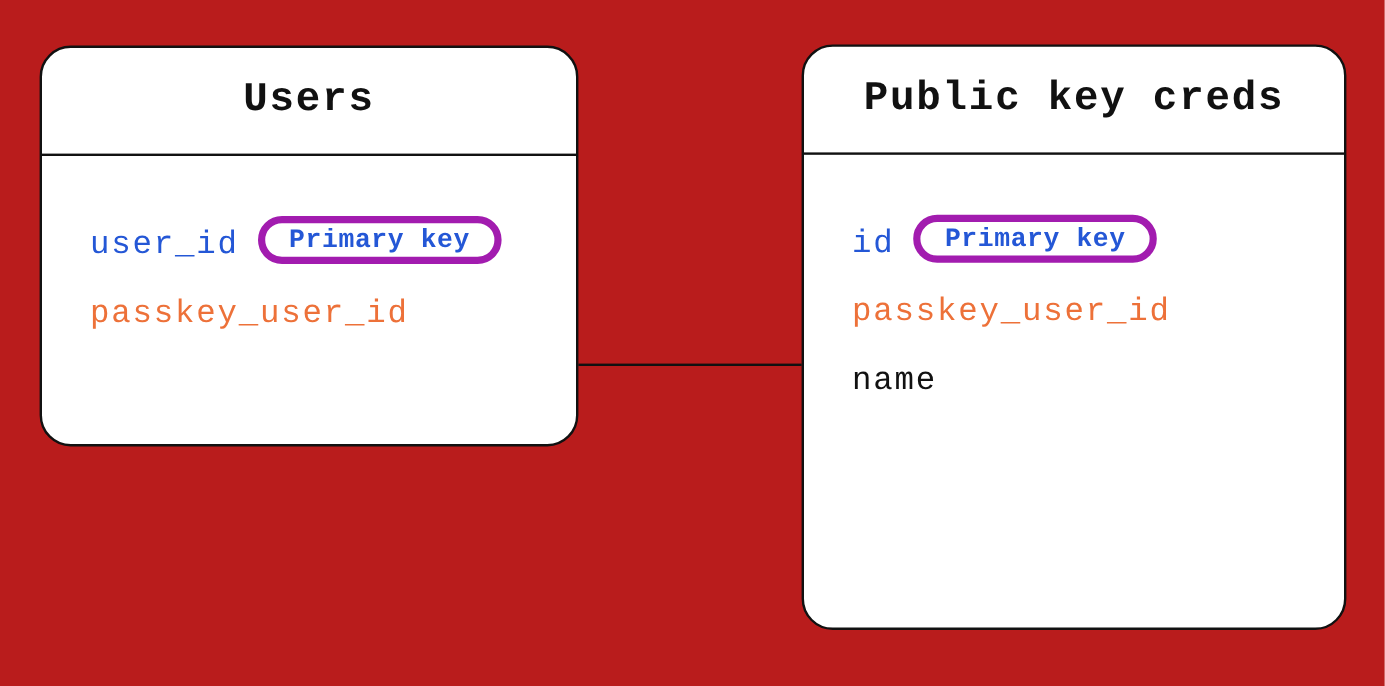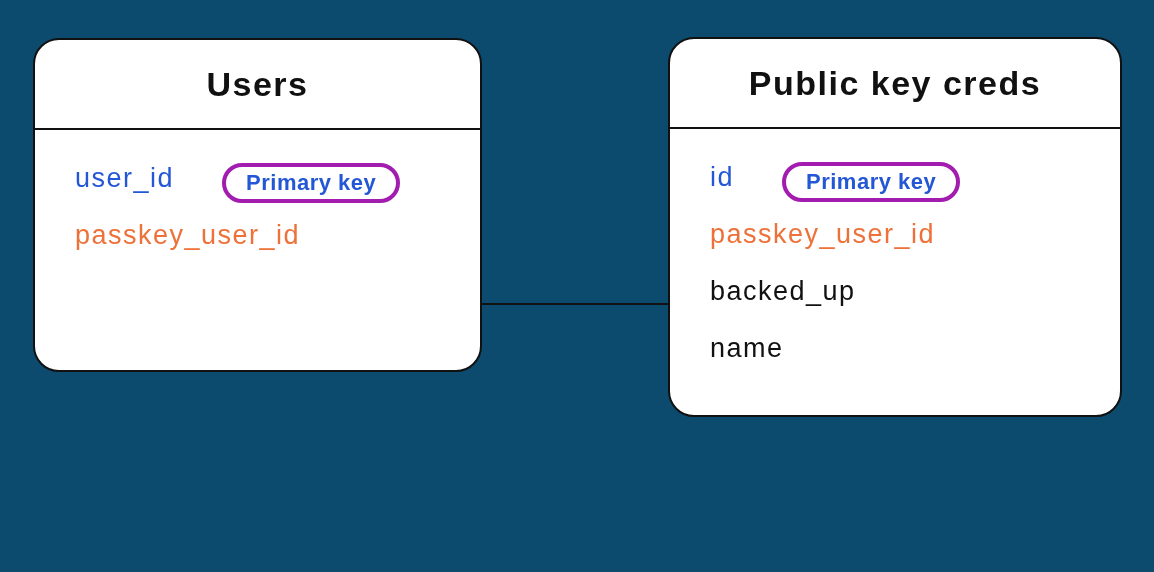--- a/index.html
+++ b/index.html
@@ -4,42 +4,42 @@
 <style>
   html, body {
     margin: 0;
     padding: 0;
     background: #ffffff;
   }
   .canvas {
     position: relative;
     width: 1154px;
     height: 572px;
-    background: #0c4a6e;
-    font-family: Liberation Sans, sans-serif;
+    background: #b91c1c;
+    font-family: Liberation Mono, monospace;
     overflow: hidden;
   }
   .entity {
     position: absolute;
     background: #ffffff;
     border: 2px solid #111111;
     border-radius: 26px;
     box-sizing: border-box;
   }
   .entity-users {
     left: 33px;
     top: 38px;
     width: 449px;
     height: 334px;
   }
   .entity-creds {
     left: 668px;
     top: 37px;
     width: 454px;
-    height: 380px;
+    height: 488px;
   }
   .entity-header {
     height: 88px;
     border-bottom: 2px solid #111111;
     display: flex;
     align-items: center;
     justify-content: center;
   }
   .entity-title {
     font-size: 34px;
@@ -47,37 +47,37 @@
     color: #111111;
     letter-spacing: 1.5px;
     white-space: nowrap;
   }
   .entity-body {
     padding: 33px 10px 0 40px;
   }
   .field-row {
     height: 57px;
     display: flex;
-    align-items: flex-start;
-    gap: 48px;
+    align-items: flex-end;
+    gap: 16px;
     white-space: nowrap;
   }
   .field-name {
     font-size: 27px;
     letter-spacing: 1.5px;
     color: #111111;
   }
   .field-name.primary { color: #2457d6; }
   .field-name.reference { color: #ed7139; }
   .badge {
     display: inline-flex;
     align-items: center;
     height: 40px;
     padding: 0 20px;
-    border: 4px solid #a21caf;
+    border: 6px solid #a21caf;
     border-radius: 22px;
     color: #2457d6;
     font-size: 22px;
     font-weight: bold;
     letter-spacing: 0.5px;
     box-sizing: border-box;
   }
   .connector {
     position: absolute;
     left: 482px;
@@ -115,21 +115,18 @@
     </div>
     <div class="entity-body">
       <div class="field-row">
         <span class="field-name primary">id</span>
         <span class="badge">Primary key</span>
       </div>
       <div class="field-row">
         <span class="field-name reference">passkey_user_id</span>
       </div>
       <div class="field-row">
-        <span class="field-name">backed_up</span>
-      </div>
-      <div class="field-row">
         <span class="field-name">name</span>
       </div>
     </div>
   </div>
 
 </div>
 
 </body></html>

